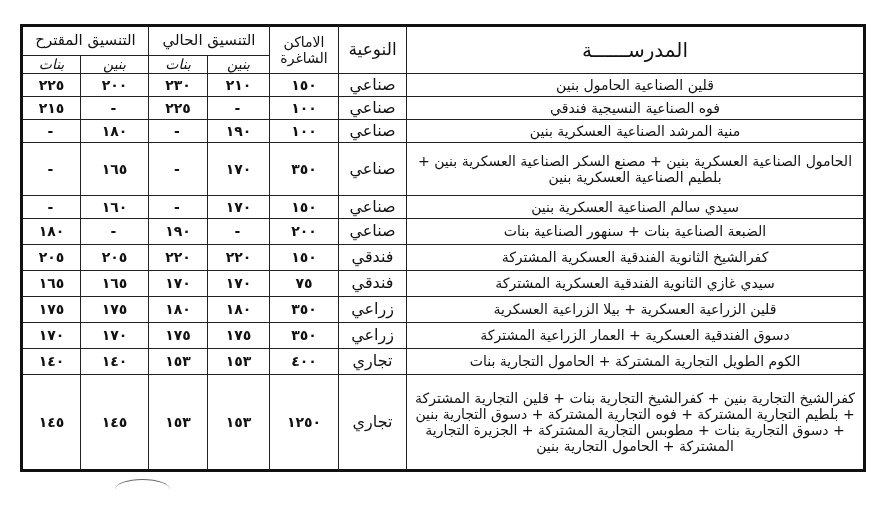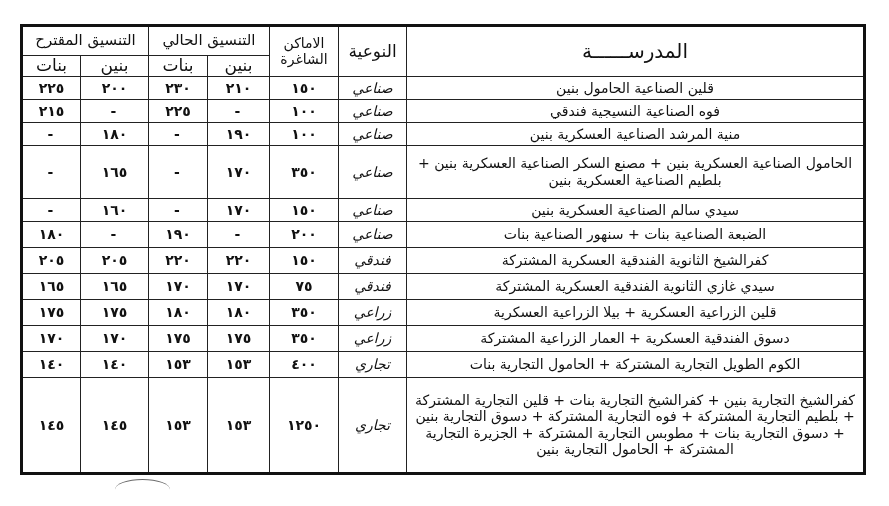--- a/index.html
+++ b/index.html
@@ -17,25 +17,25 @@
   table.coord td, table.coord th {
     border: 1.5px solid #222;
     text-align: center;
     vertical-align: middle;
     padding: 0 3px;
     line-height: 1.15;
   }
   th { font-weight: normal; }
   .h-school { font-size: 20px; height: 30px; }
   .h-group { font-size: 15px; height: 28px; }
-  .h-sub { font-size: 17px; height: 17px; }
+  .h-sub { font-size: 14px; height: 17px; font-style: italic; }
   .h-type { font-size: 17px; }
   .h-vac { font-size: 14px; }
   td.school { font-size: 14px; line-height: 1.22; }
-  td.type { font-size: 14px; font-style: italic; }
+  td.type { font-size: 16px; }
   td.num { font-size: 14px; font-weight: bold; letter-spacing: 2px; }
   tr.r1 td { height: 22px; margin-top: 37px; }
   tr.r2 td { height: 52px; }
   tr.r3 td { height: 25px; }
   tr.r4 td { height: 94px; margin-top: 16px; }
   .stamp {
     position: absolute; left: 115px; top: 479px; width: 55px; height: 20px;
     border-top: 1.5px solid #666; border-radius: 50% 50% 0 0;
   }
 </style>

